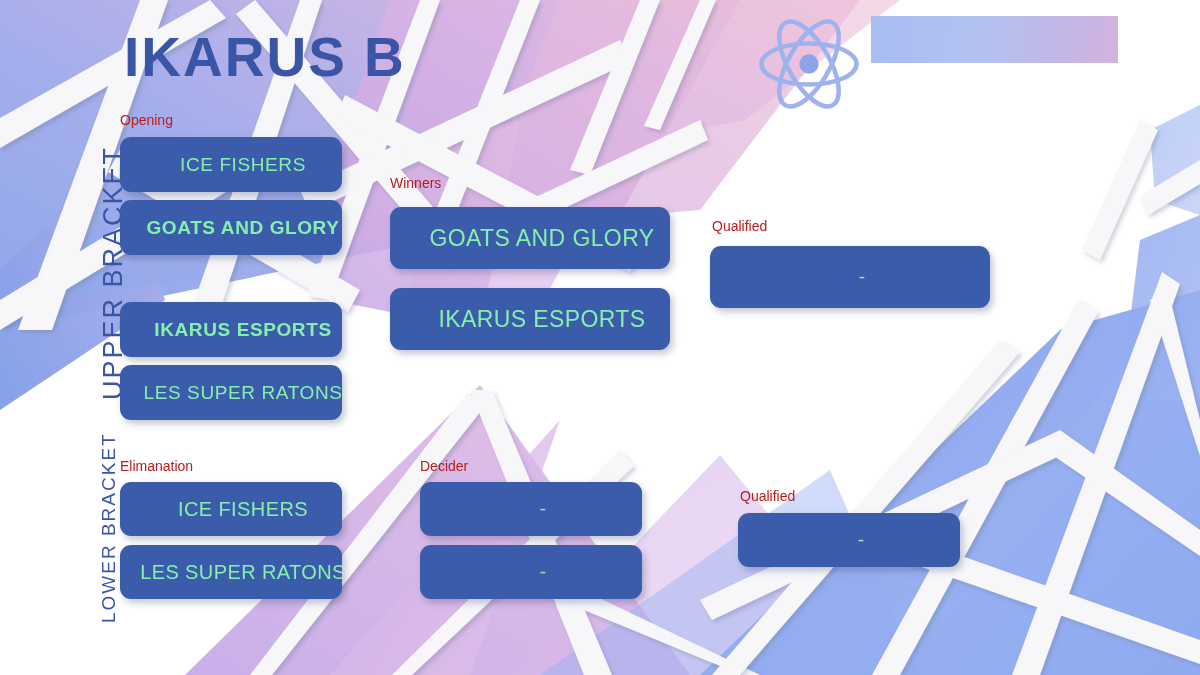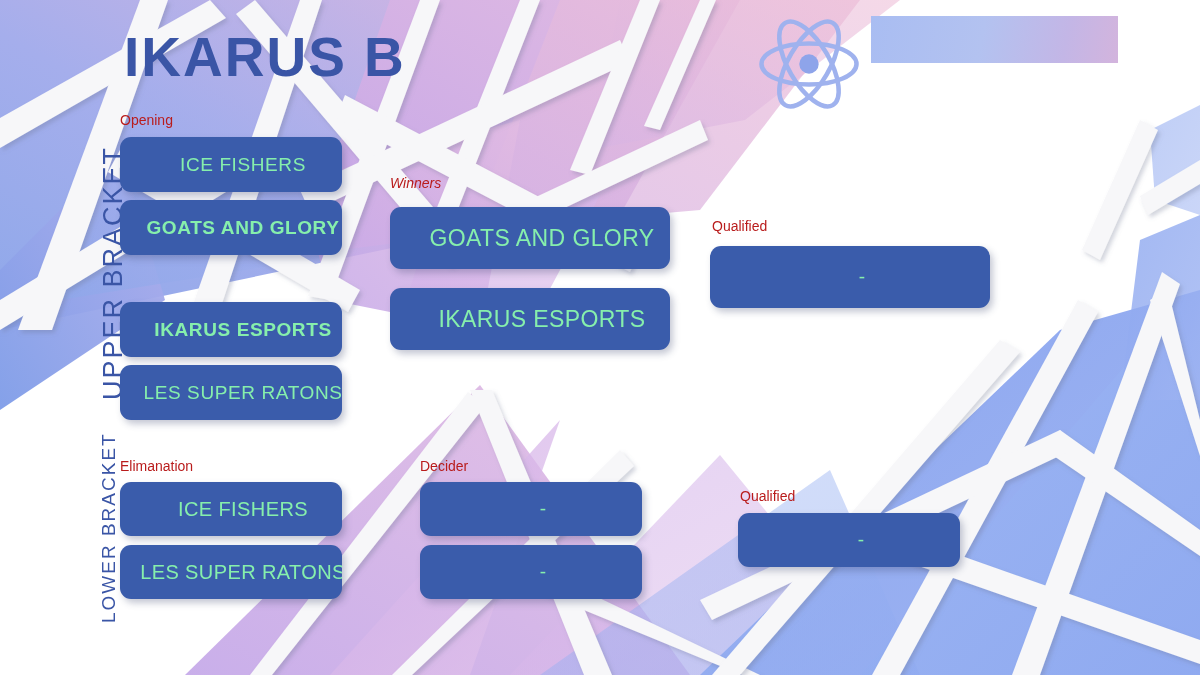--- a/index.html
+++ b/index.html
@@ -215,21 +215,21 @@
     <span>GOATS AND GLORY</span>
   </div>
 
   <div class="tbox sz-a bold" style="left:120px; top:302px; width:222px; height:55px;">
     <span>IKARUS ESPORTS</span>
   </div>
   <div class="tbox sz-a" style="left:120px; top:365px; width:222px; height:55px;">
     <span>LES SUPER RATONS</span>
   </div>
 
-  <div class="round-label" style="left:390px; top:175px;font-style:italic;">Winners</div>
+  <div class="round-label" style="left:390px; top:175px;">Winners</div>
 
   <div class="tbox sz-b" style="left:390px; top:207px; width:280px; height:62px;">
     <span>GOATS AND GLORY</span>
   </div>
   <div class="tbox sz-b" style="left:390px; top:288px; width:280px; height:62px;">
     <span>IKARUS ESPORTS</span>
   </div>
 
   <div class="round-label" style="left:712px; top:218px;">Qualified</div>
 

